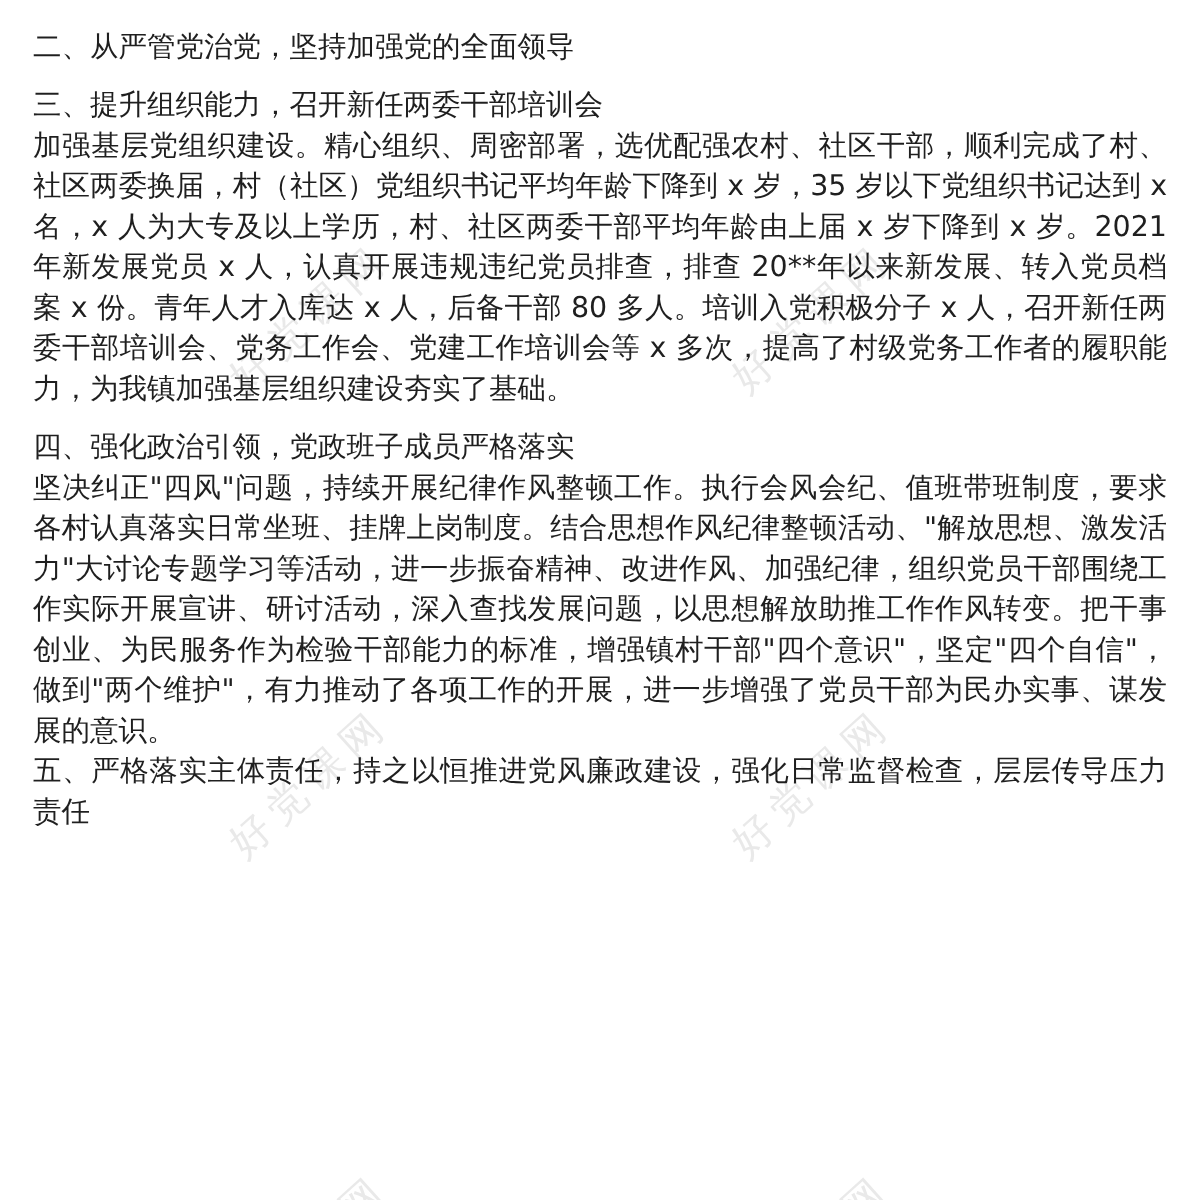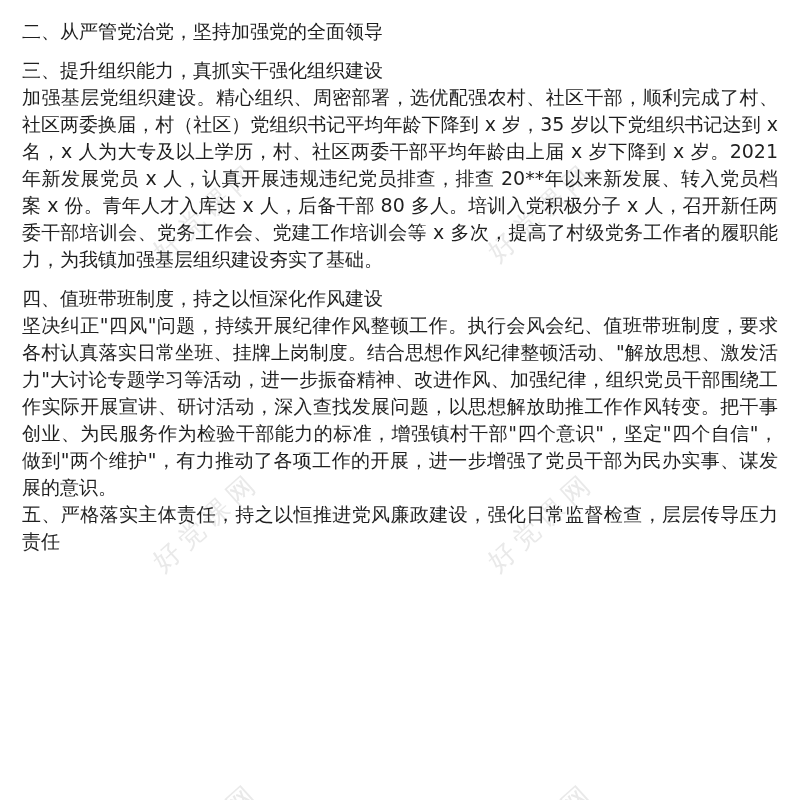--- a/index.html
+++ b/index.html
@@ -63,19 +63,19 @@
   <div class="watermark-layer" id="wm-layer">
       <span class="watermark" style="left: 140px; top: 194px;">好党课网</span>
       <span class="watermark" style="left: 475px; top: 194px;">好党课网</span>
       <span class="watermark" style="left: 140px; top: 504px;">好党课网</span>
       <span class="watermark" style="left: 475px; top: 504px;">好党课网</span>
       <span class="watermark" style="left: 140px; top: 814px;">好党课网</span>
       <span class="watermark" style="left: 475px; top: 814px;">好党课网</span>
     </div>
   <div class="doc" id="doc">
       <p class="para heading">二、从严管党治党，坚持加强党的全面领导</p>
-      <p class="para heading">三、提升组织能力，真抓实干强化组织建设</p>
+      <p class="para heading">三、提升组织能力，召开新任两委干部培训会</p>
       <p class="para">加强基层党组织建设。精心组织、周密部署，选优配强农村、社区干部，顺利完成了村、社区两委换届，村（社区）党组织书记平均年龄下降到 x 岁，35 岁以下党组织书记达到 x 名，x 人为大专及以上学历，村、社区两委干部平均年龄由上届 x 岁下降到 x 岁。2021 年新发展党员 x 人，认真开展违规违纪党员排查，排查 20**年以来新发展、转入党员档案 x 份。青年人才入库达 x 人，后备干部 80 多人。培训入党积极分子 x 人，召开新任两委干部培训会、党务工作会、党建工作培训会等 x 多次，提高了村级党务工作者的履职能力，为我镇加强基层组织建设夯实了基础。</p>
-      <p class="para heading">四、值班带班制度，持之以恒深化作风建设</p>
+      <p class="para heading">四、强化政治引领，党政班子成员严格落实</p>
       <p class="para">坚决纠正"四风"问题，持续开展纪律作风整顿工作。执行会风会纪、值班带班制度，要求各村认真落实日常坐班、挂牌上岗制度。结合思想作风纪律整顿活动、"解放思想、激发活力"大讨论专题学习等活动，进一步振奋精神、改进作风、加强纪律，组织党员干部围绕工作实际开展宣讲、研讨活动，深入查找发展问题，以思想解放助推工作作风转变。把干事创业、为民服务作为检验干部能力的标准，增强镇村干部"四个意识"，坚定"四个自信"，做到"两个维护"，有力推动了各项工作的开展，进一步增强了党员干部为民办实事、谋发展的意识。</p>
       <p class="para">五、严格落实主体责任，持之以恒推进党风廉政建设，强化日常监督检查，层层传导压力责任</p>
     </div>
 </div>
 
 </body></html>

